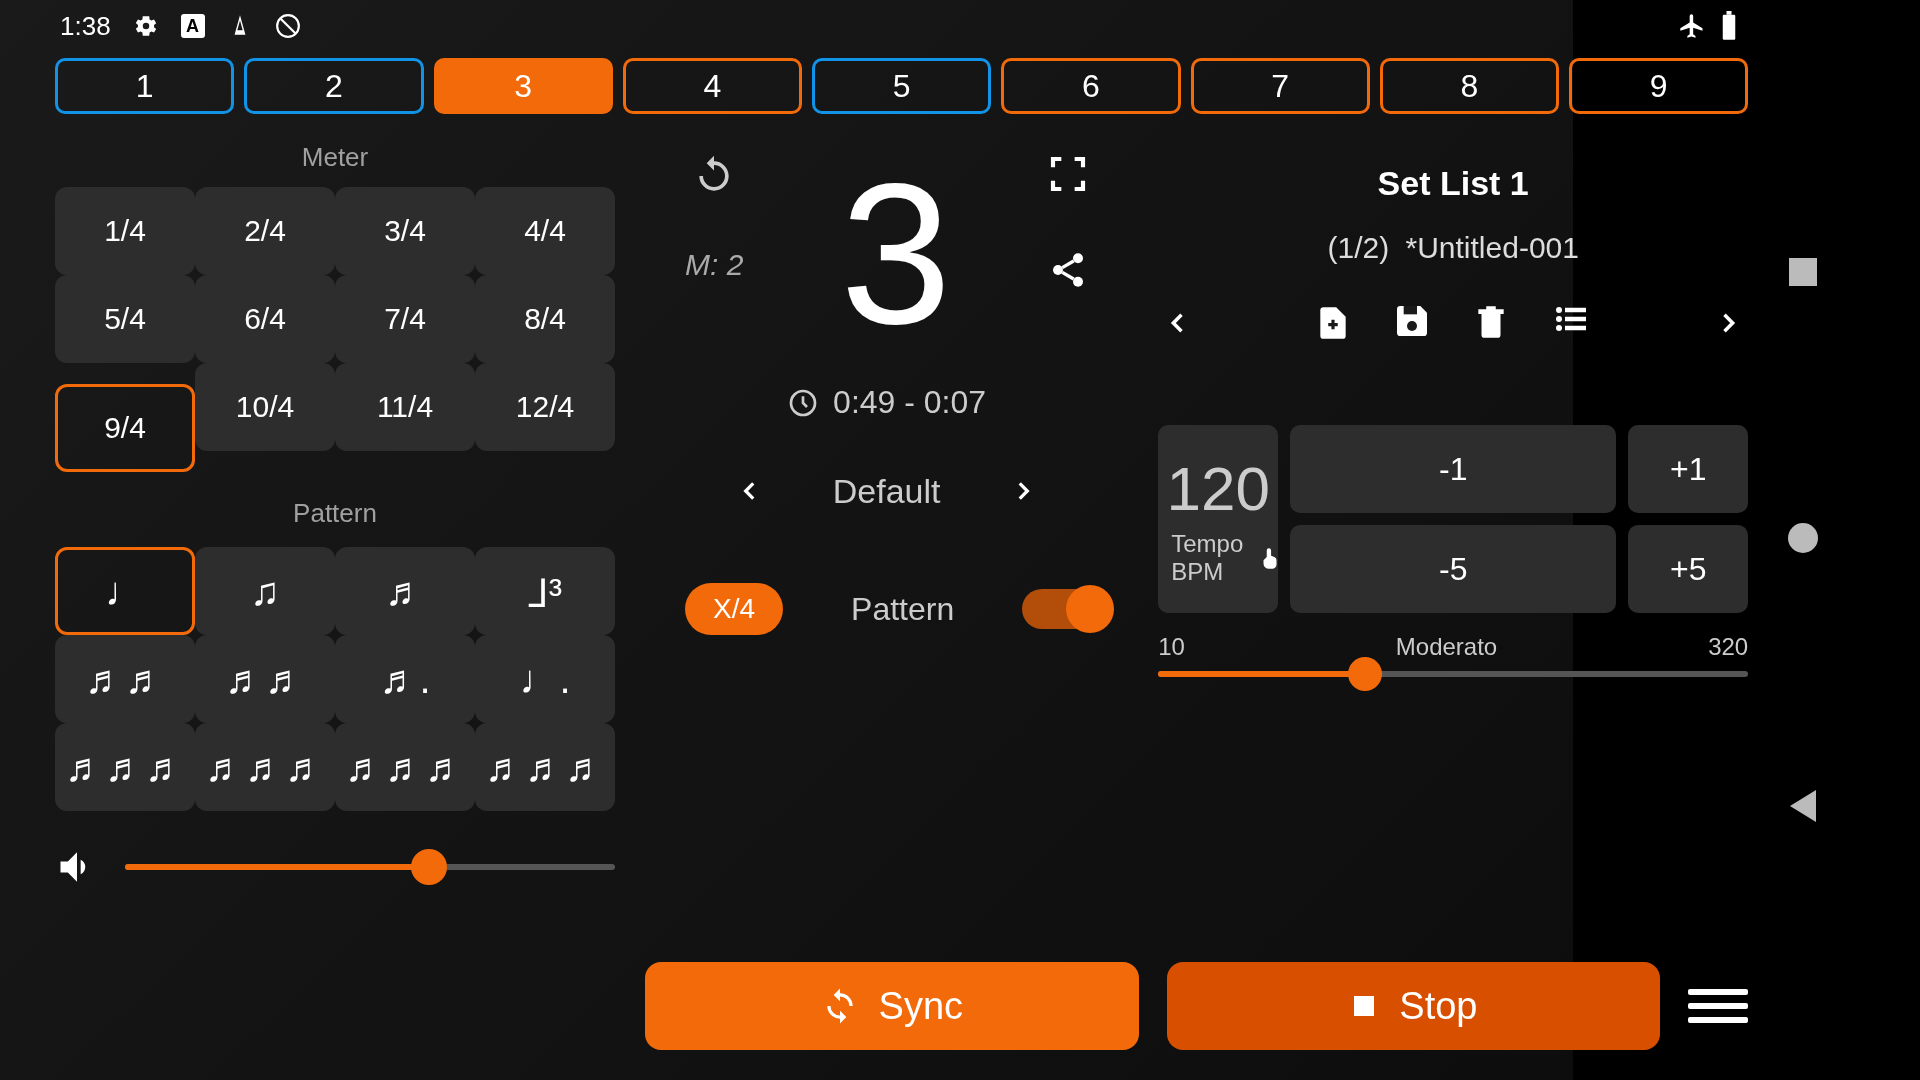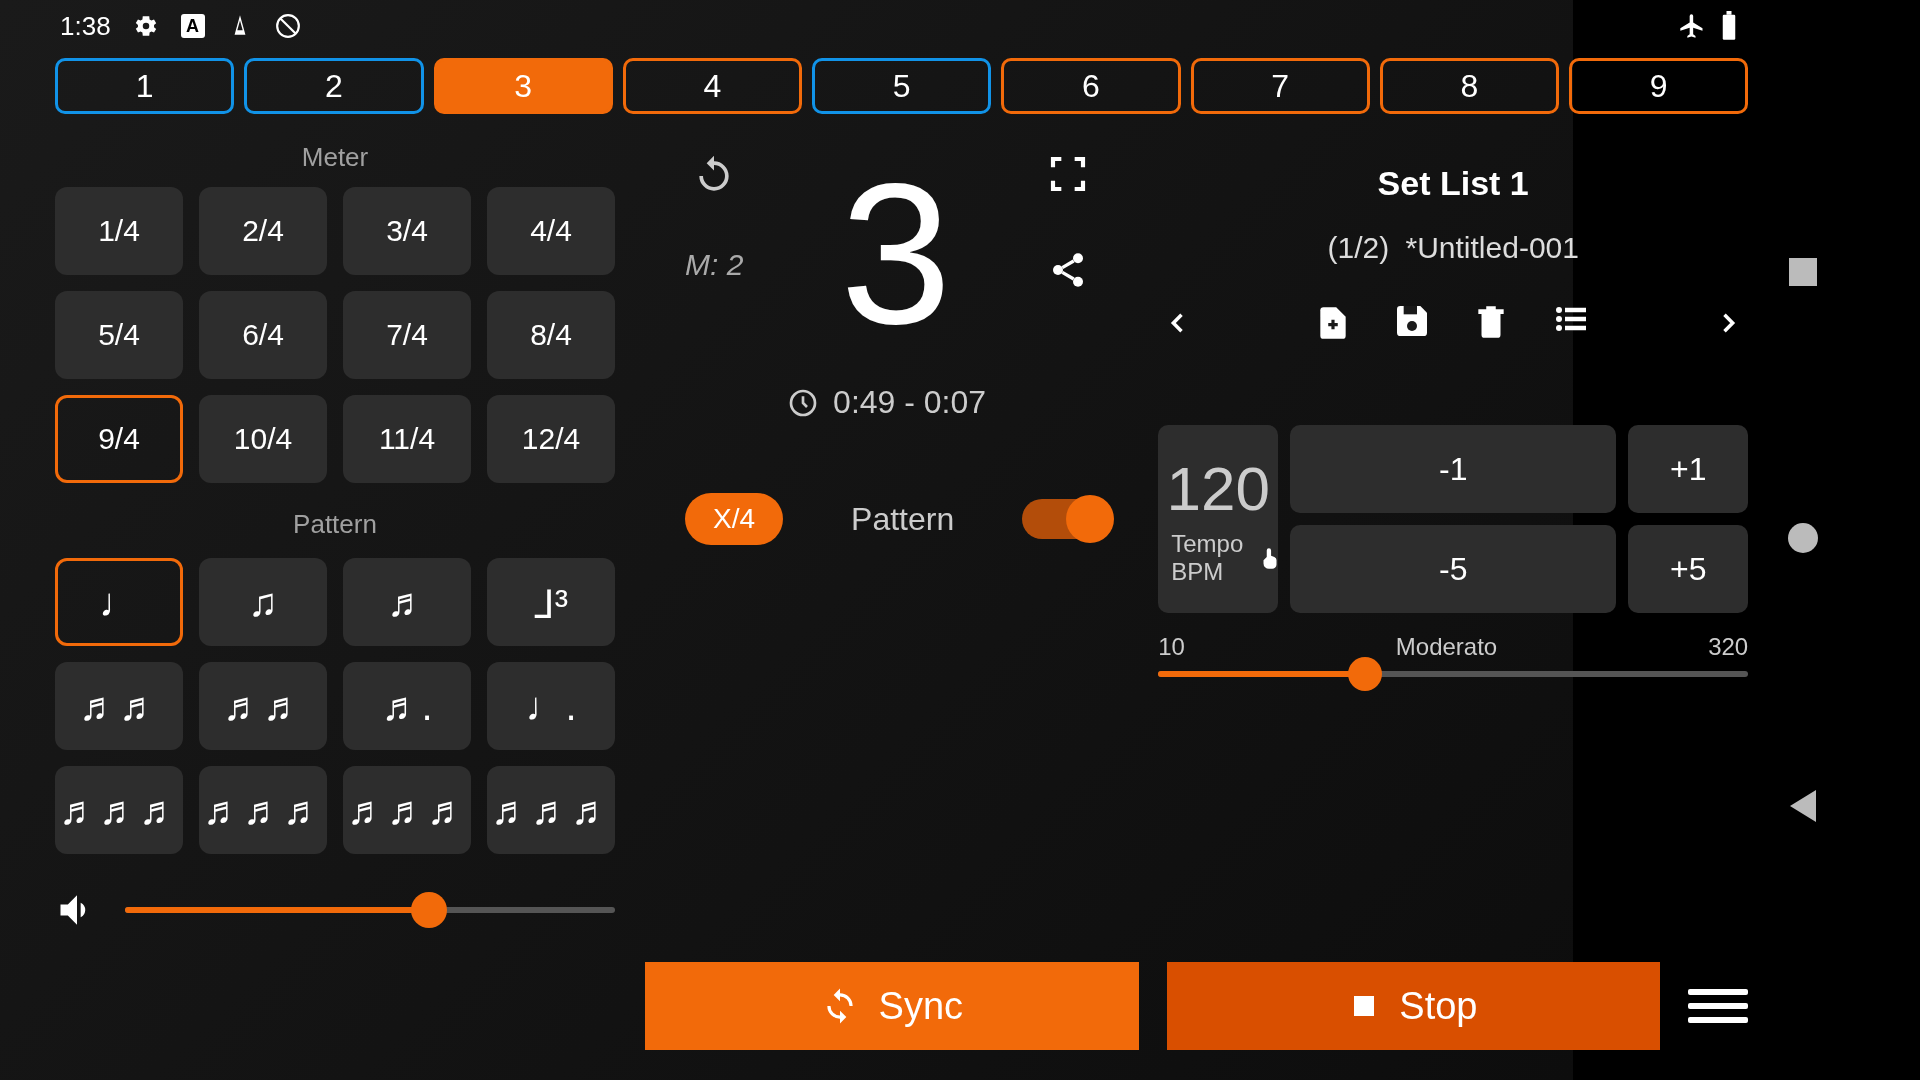--- a/index.html
+++ b/index.html
@@ -8,23 +8,23 @@
 .app { flex: 1; display: flex; flex-direction: column; padding: 0 40px 30px 55px; }
 .statusbar { display: flex; align-items: center; height: 52px; font-size: 26px; gap: 22px; padding-left: 5px; }
 .statusbar .right { margin-left: auto; display: flex; gap: 14px; align-items: center; padding-right: 10px; }
 .beats-row { display: flex; gap: 10px; margin-top: 6px; }
 .beat { flex: 1; height: 56px; border-radius: 10px; border: 3px solid #f26a0a; display: flex; align-items: center; justify-content: center; font-size: 32px; color: #fff; background: transparent; }
 .beat.blue { border-color: #1193e8; }
 .beat.active { background: #f26a0a; border-color: #f26a0a; }
 .content { flex: 1; display: flex; gap: 30px; margin-top: 20px; }
 .left-col { width: 560px; display: flex; flex-direction: column; }
 .sec-label { text-align: center; color: #a0a0a0; font-size: 26px; margin: 8px 0 14px; }
-.meter-grid, .pattern-grid { display: grid; grid-template-columns: repeat(4, 1fr); gap: 16px; }
+.meter-grid, .pattern-grid { display: grid; grid-template-columns: repeat(4, 1fr); }
 .mbtn { background: #2d2d2d; color: #fff; height: 88px; border-radius: 12px; display: flex; align-items: center; justify-content: center; font-size: 30px; cursor: pointer; }
-.mbtn.sel { background: transparent; border: 3px solid #f26a0a; }
+.mbtn.sel { background: transparent; border: 3px solid #f26a0a; margin-top: 21px; }
 .pattern-grid { margin-top: 4px; }
 .pbtn { background: #2d2d2d; height: 88px; border-radius: 12px; display: flex; align-items: center; justify-content: center; font-size: 40px; cursor: pointer; color: #fff; }
 .pbtn.sel { background: transparent; border: 3px solid #f26a0a; }
 .volrow { display: flex; align-items: center; gap: 26px; margin-top: 34px; }
 .slider { flex: 1; height: 6px; background: #555; position: relative; border-radius: 3px; }
 .slider .fill { position: absolute; left: 0; top: 0; height: 100%; background: #f26a0a; border-radius: 3px; }
 .slider .thumb { position: absolute; top: 50%; transform: translate(-50%,-50%); width: 36px; height: 36px; border-radius: 50%; background: #f26a0a; }
 .mid-col { flex: 1; display: flex; flex-direction: column; align-items: stretch; padding: 10px 20px 0; }
 .mid-top { display: flex; align-items: flex-start; justify-content: space-between; padding: 10px 20px 0; }
 .mid-left-icons { display: flex; flex-direction: column; gap: 50px; align-items: center; color: #ccc; font-style: italic; }
@@ -47,21 +47,21 @@
 .tempo-grid { display: grid; grid-template-columns: 120px 1fr 120px; grid-template-rows: 88px 88px; gap: 12px; }
 .tbtn { background: #2d2d2d; border-radius: 10px; display: flex; align-items: center; justify-content: center; font-size: 32px; cursor: pointer; }
 .tempo-center { background: #2d2d2d; border-radius: 10px; grid-row: 1 / 3; display: flex; flex-direction: column; align-items: center; justify-content: center; gap: 6px; }
 .tempo-val { font-size: 62px; color: #ccc; }
 .tempo-lbl { font-size: 24px; color: #ccc; display: flex; align-items: center; gap: 14px; padding-left: 18px; }
 .tempo-range { display: flex; justify-content: space-between; margin-top: 20px; font-size: 24px; color: #ccc; }
 .tempo-slider { height: 6px; background: #555; position: relative; border-radius: 3px; margin-top: 10px; }
 .tempo-slider .fill { position: absolute; left: 0; height: 100%; background: #f26a0a; border-radius: 3px; }
 .tempo-slider .thumb { position: absolute; top: 50%; transform: translate(-50%,-50%); width: 34px; height: 34px; background: #f26a0a; border-radius: 50%; }
 .bottom-row { display: flex; gap: 28px; align-items: center; margin-top: auto; padding-top: 20px; }
-.bigbtn { flex: 1; height: 88px; border-radius: 0; display: flex; align-items: center; justify-content: center; gap: 20px; font-size: 38px; color: #fff; cursor: pointer; }
+.bigbtn { flex: 1; height: 88px; border-radius: 16px; display: flex; align-items: center; justify-content: center; gap: 20px; font-size: 38px; color: #fff; cursor: pointer; }
 .sync-btn { background: #f26a0a; }
 .stop-btn { background: #d94f00; }
 .hamburger { width: 60px; display: flex; flex-direction: column; gap: 8px; cursor: pointer; }
 .hamburger span { height: 6px; background: #fff; border-radius: 2px; }
 .navbar { width: 72px; background: #000; display: flex; flex-direction: column; align-items: center; justify-content: space-around; padding: 140px 0; }
 .nav-sq { width: 28px; height: 28px; background: #bbb; }
 .nav-ci { width: 30px; height: 30px; border-radius: 50%; background: #bbb; }
 .nav-tr { width: 0; height: 0; border-top: 16px solid transparent; border-bottom: 16px solid transparent; border-right: 26px solid #bbb; }
 .ic { display: inline-flex; }
 svg { display: block; }
@@ -200,20 +200,33 @@
             <div class="timer">
               <span class="ic">
                   <svg width="32" height="32" viewBox="0 0 24 24" fill="none" stroke="#ccc" stroke-width="2">
                     <circle cx="12" cy="12" r="9"></circle>
                     <path d="M12 7v5l3 3"></path>
                   </svg>
                 </span>
               <span>0:49 - 0:07</span>
             </div>
 
+            <div class="preset-row">
+              <span class="ic">
+                  <svg width="26" height="40" viewBox="0 0 24 24" fill="none" stroke="#fff" stroke-width="3">
+                    <path d="M15 5l-7 7 7 7"></path>
+                  </svg>
+                </span>
+              <span>Default</span>
+              <span class="ic">
+                  <svg width="26" height="40" viewBox="0 0 24 24" fill="none" stroke="#fff" stroke-width="3">
+                    <path d="M9 5l7 7-7 7"></path>
+                  </svg>
+                </span>
+            </div>
 
             <div class="accent-row">
               <div class="pill">X/4</div>
               <span class="accent-label">Pattern</span>
               <div class="toggle">
                   <div class="knob"></div>
                 </div>
             </div>
           </div>
 

